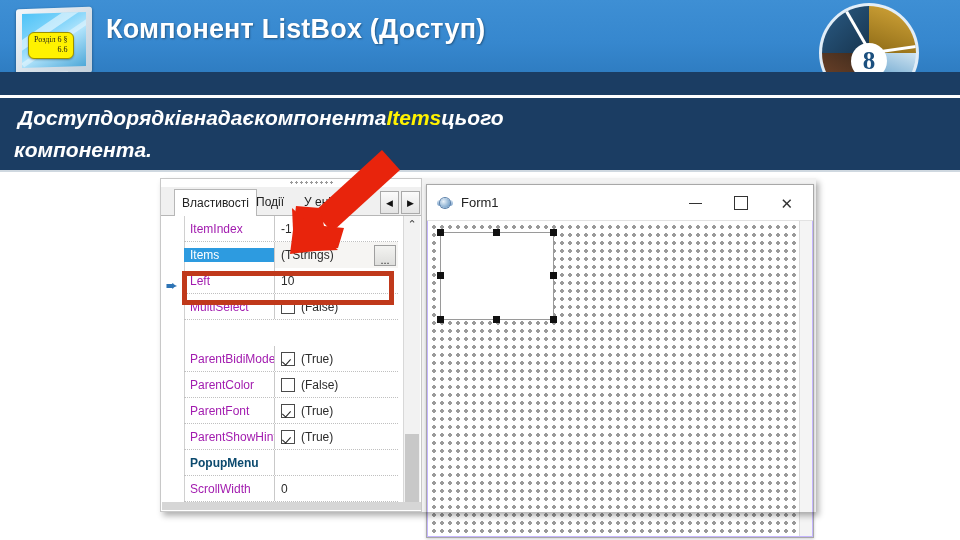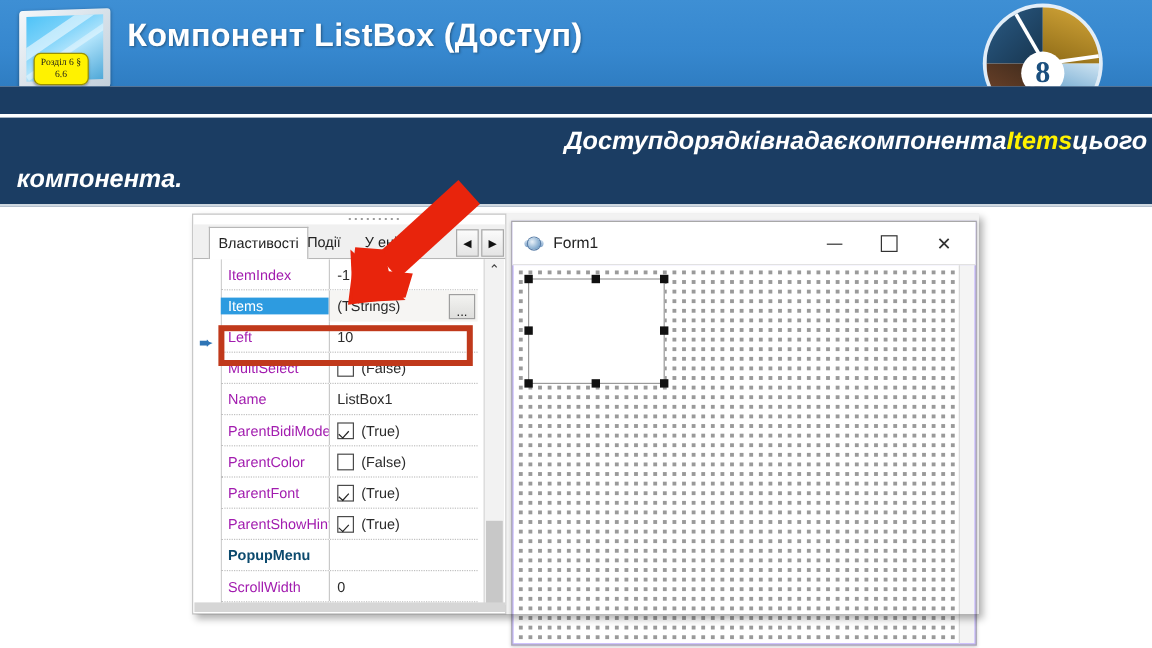--- a/index.html
+++ b/index.html
@@ -49,25 +49,25 @@
   }
   .monitor .gleam2{
     position:absolute;left:-6px;top:26px;width:84px;height:5px;
     background:rgba(255,255,255,.4);transform:rotate(-33deg);
   }
   .monitor .stand{
     position:absolute;left:30px;top:66px;width:30px;height:10px;
     background:linear-gradient(180deg,#e8eef3,#b9c6d1);transform:skewY(-2deg);
   }
   .badge-section{
-    position:absolute;left:28px;top:44px;
+    position:absolute;left:28px;top:32px;
     background:#FFF200;border:1px solid #9a9000;border-radius:6px;
     padding:2px 5px 3px 5px;
     font-size:8px;line-height:10px;color:#1a1a1a;
-    text-align:center;white-space:nowrap;
+    text-align:right;white-space:nowrap;
     box-shadow:0 1px 2px rgba(0,0,0,.3);
     font-family:"Liberation Serif", serif;
   }
 
   
   .collage{
     position:absolute;left:822px;top:6px;width:94px;height:94px;
     border-radius:50%;
     background:#ffffff;
     box-shadow:0 0 0 3px rgba(255,255,255,.85);
@@ -91,23 +91,23 @@
   }
 
   
   .statement{
     position:absolute;left:0;top:98px;width:960px;height:72px;
     background:#1B3D63;
     border-bottom:2px solid #cfd8e0;
   }
   .statement .line1{
     position:absolute;left:0;top:8px;width:960px;
-    padding:0 4px;box-sizing:border-box;
+    padding:0 18px;box-sizing:border-box;
     font-size:21px;font-weight:bold;font-style:italic;color:#ffffff;
-    display:flex;justify-content:flex-end;
+    display:flex;justify-content:flex-start;
   }
   .statement .line1 span{white-space:nowrap;}
   .statement .hl{color:#FFF200;}
   .statement .line2{
     position:absolute;left:14px;top:40px;
     font-size:21px;font-weight:bold;font-style:italic;color:#ffffff;
   }
 
   
   .shot{
@@ -352,24 +352,20 @@
       </div>
 
       <div class="prow" style="top:78px;justify-content:flex-end;">
         <div class="pname">MultiSelect</div>
         <div class="pval">
           <span class="chk"></span>
           <span>(False)</span>
         </div>
       </div>
 
-      <div class="prow" style="top:104px;">
-        <div class="pname">Name</div>
-        <div class="pval">ListBox1</div>
-      </div>
 
       <div class="prow" style="top:130px;">
         <div class="pname">ParentBidiMode</div>
         <div class="pval">
           <span class="chk on"></span>
           <span>(True)</span>
         </div>
       </div>
 
       <div class="prow" style="top:156px;">

